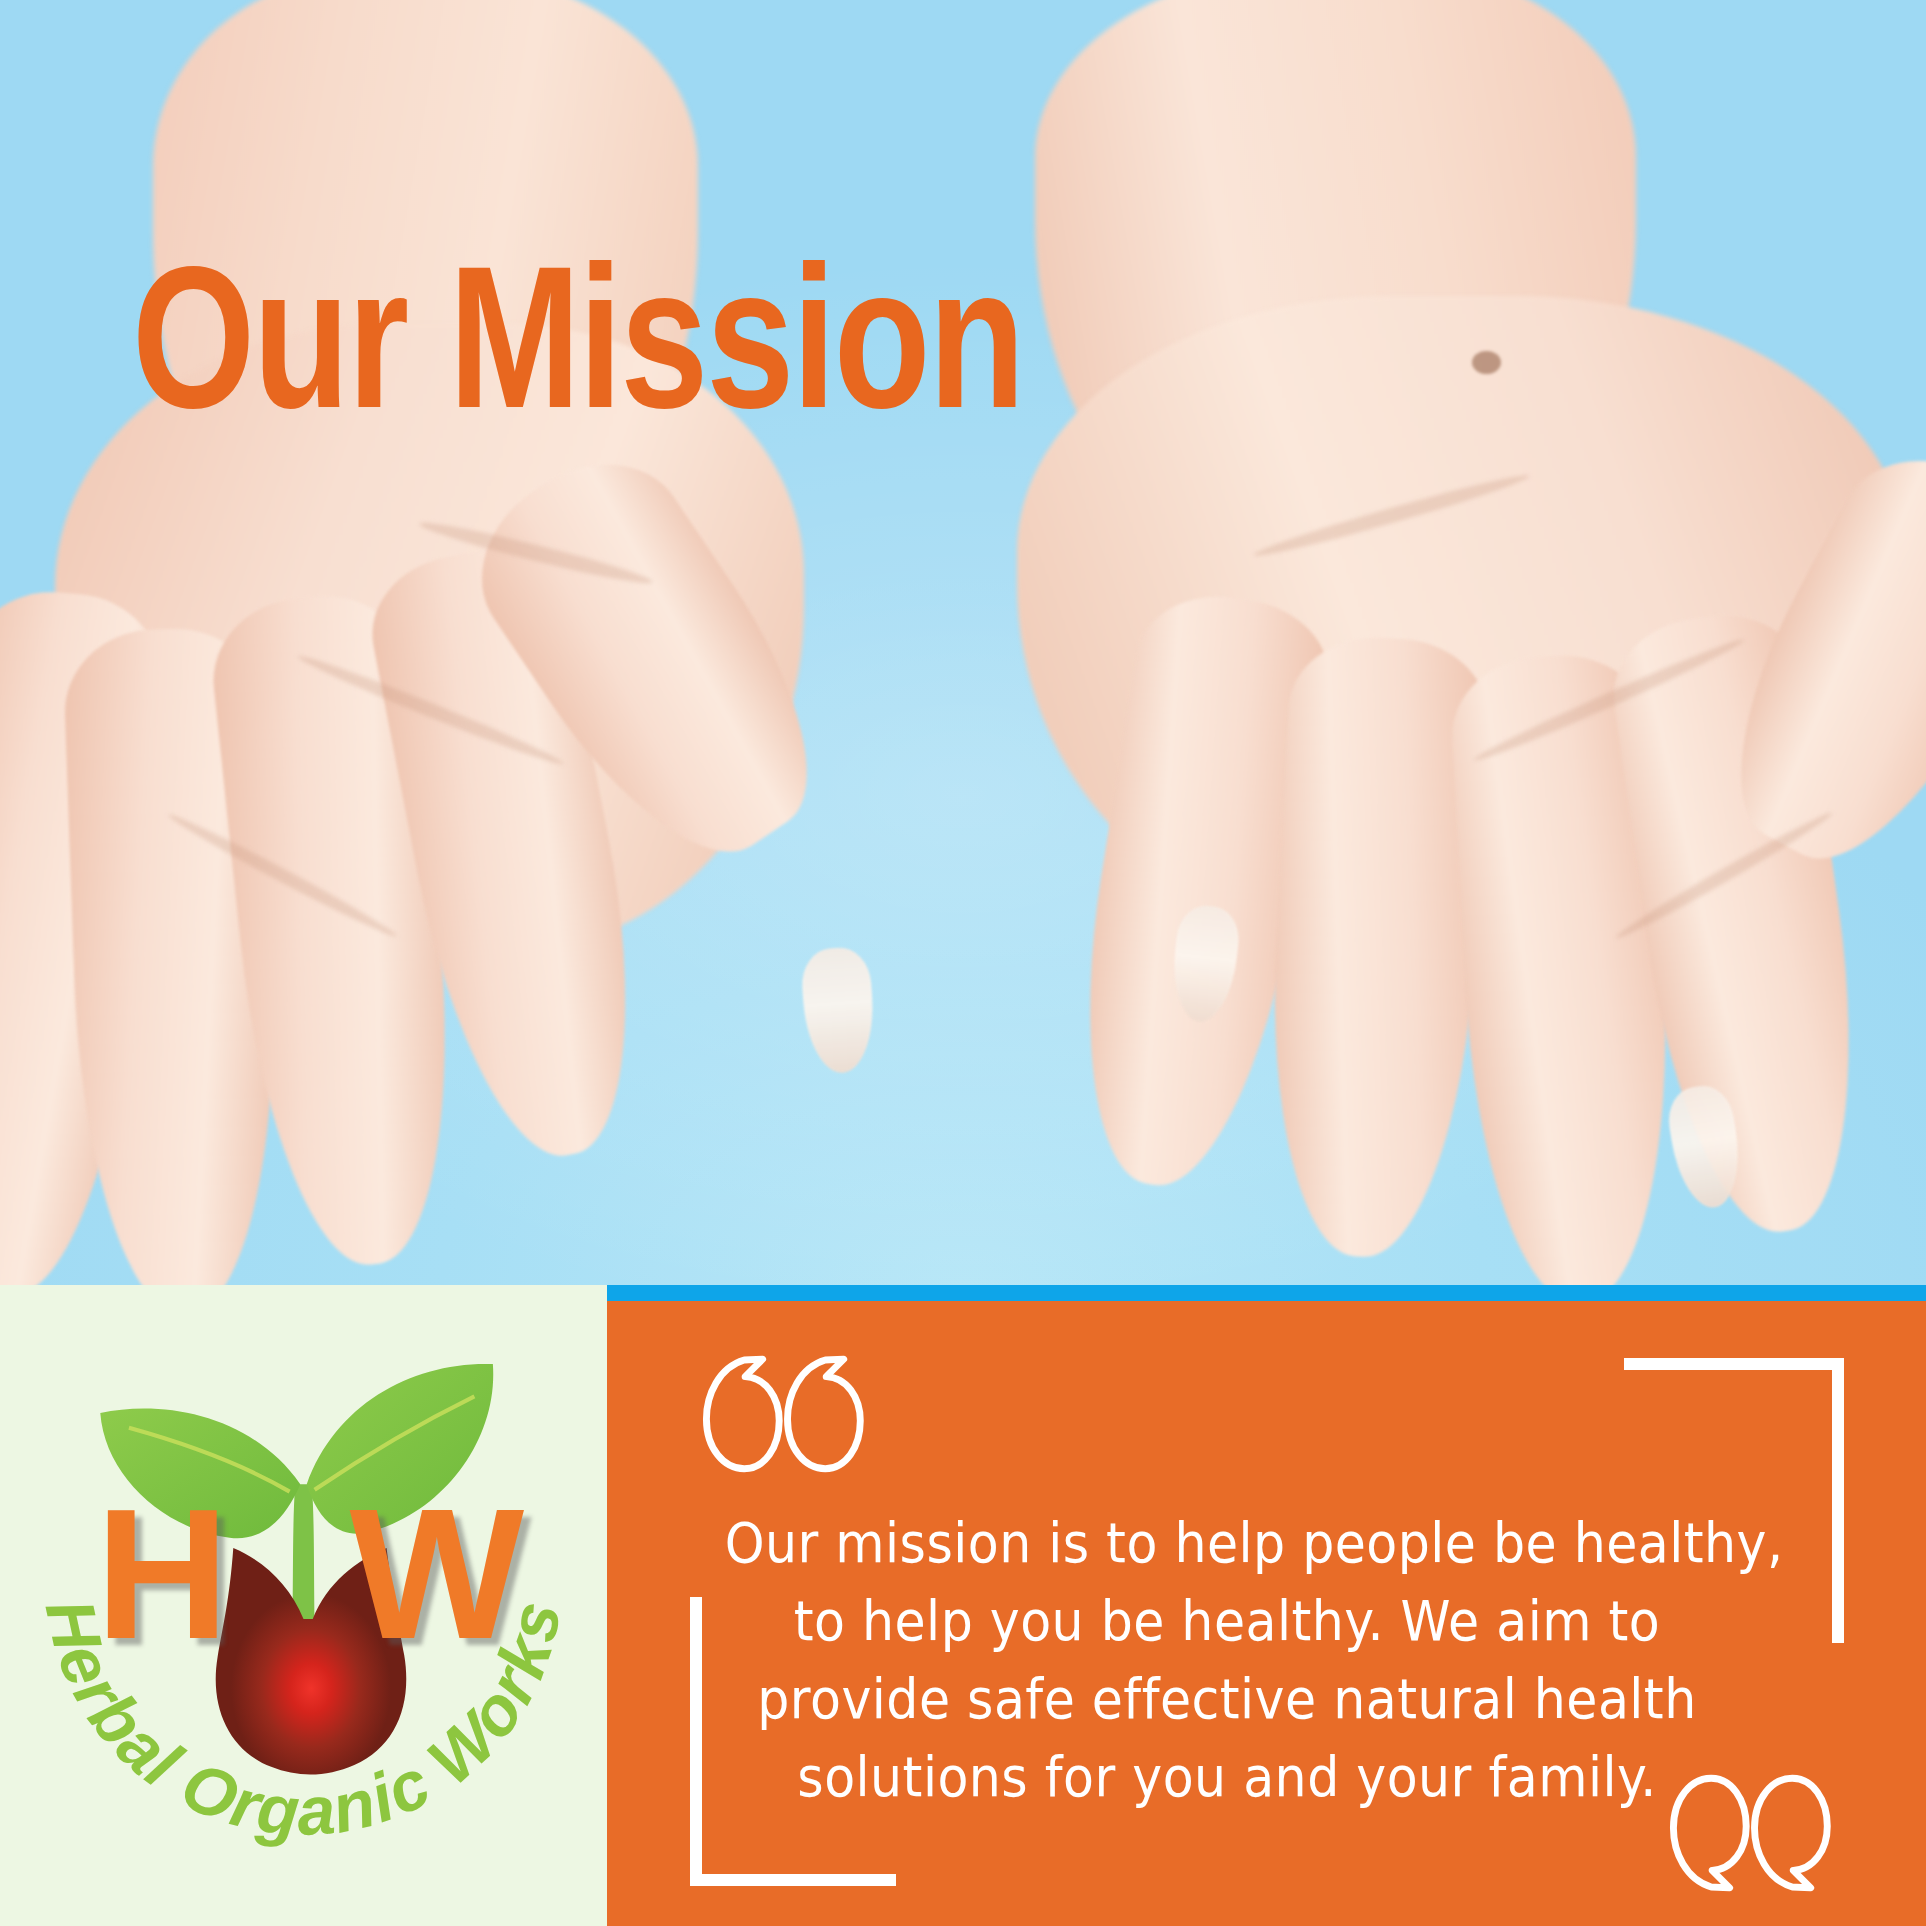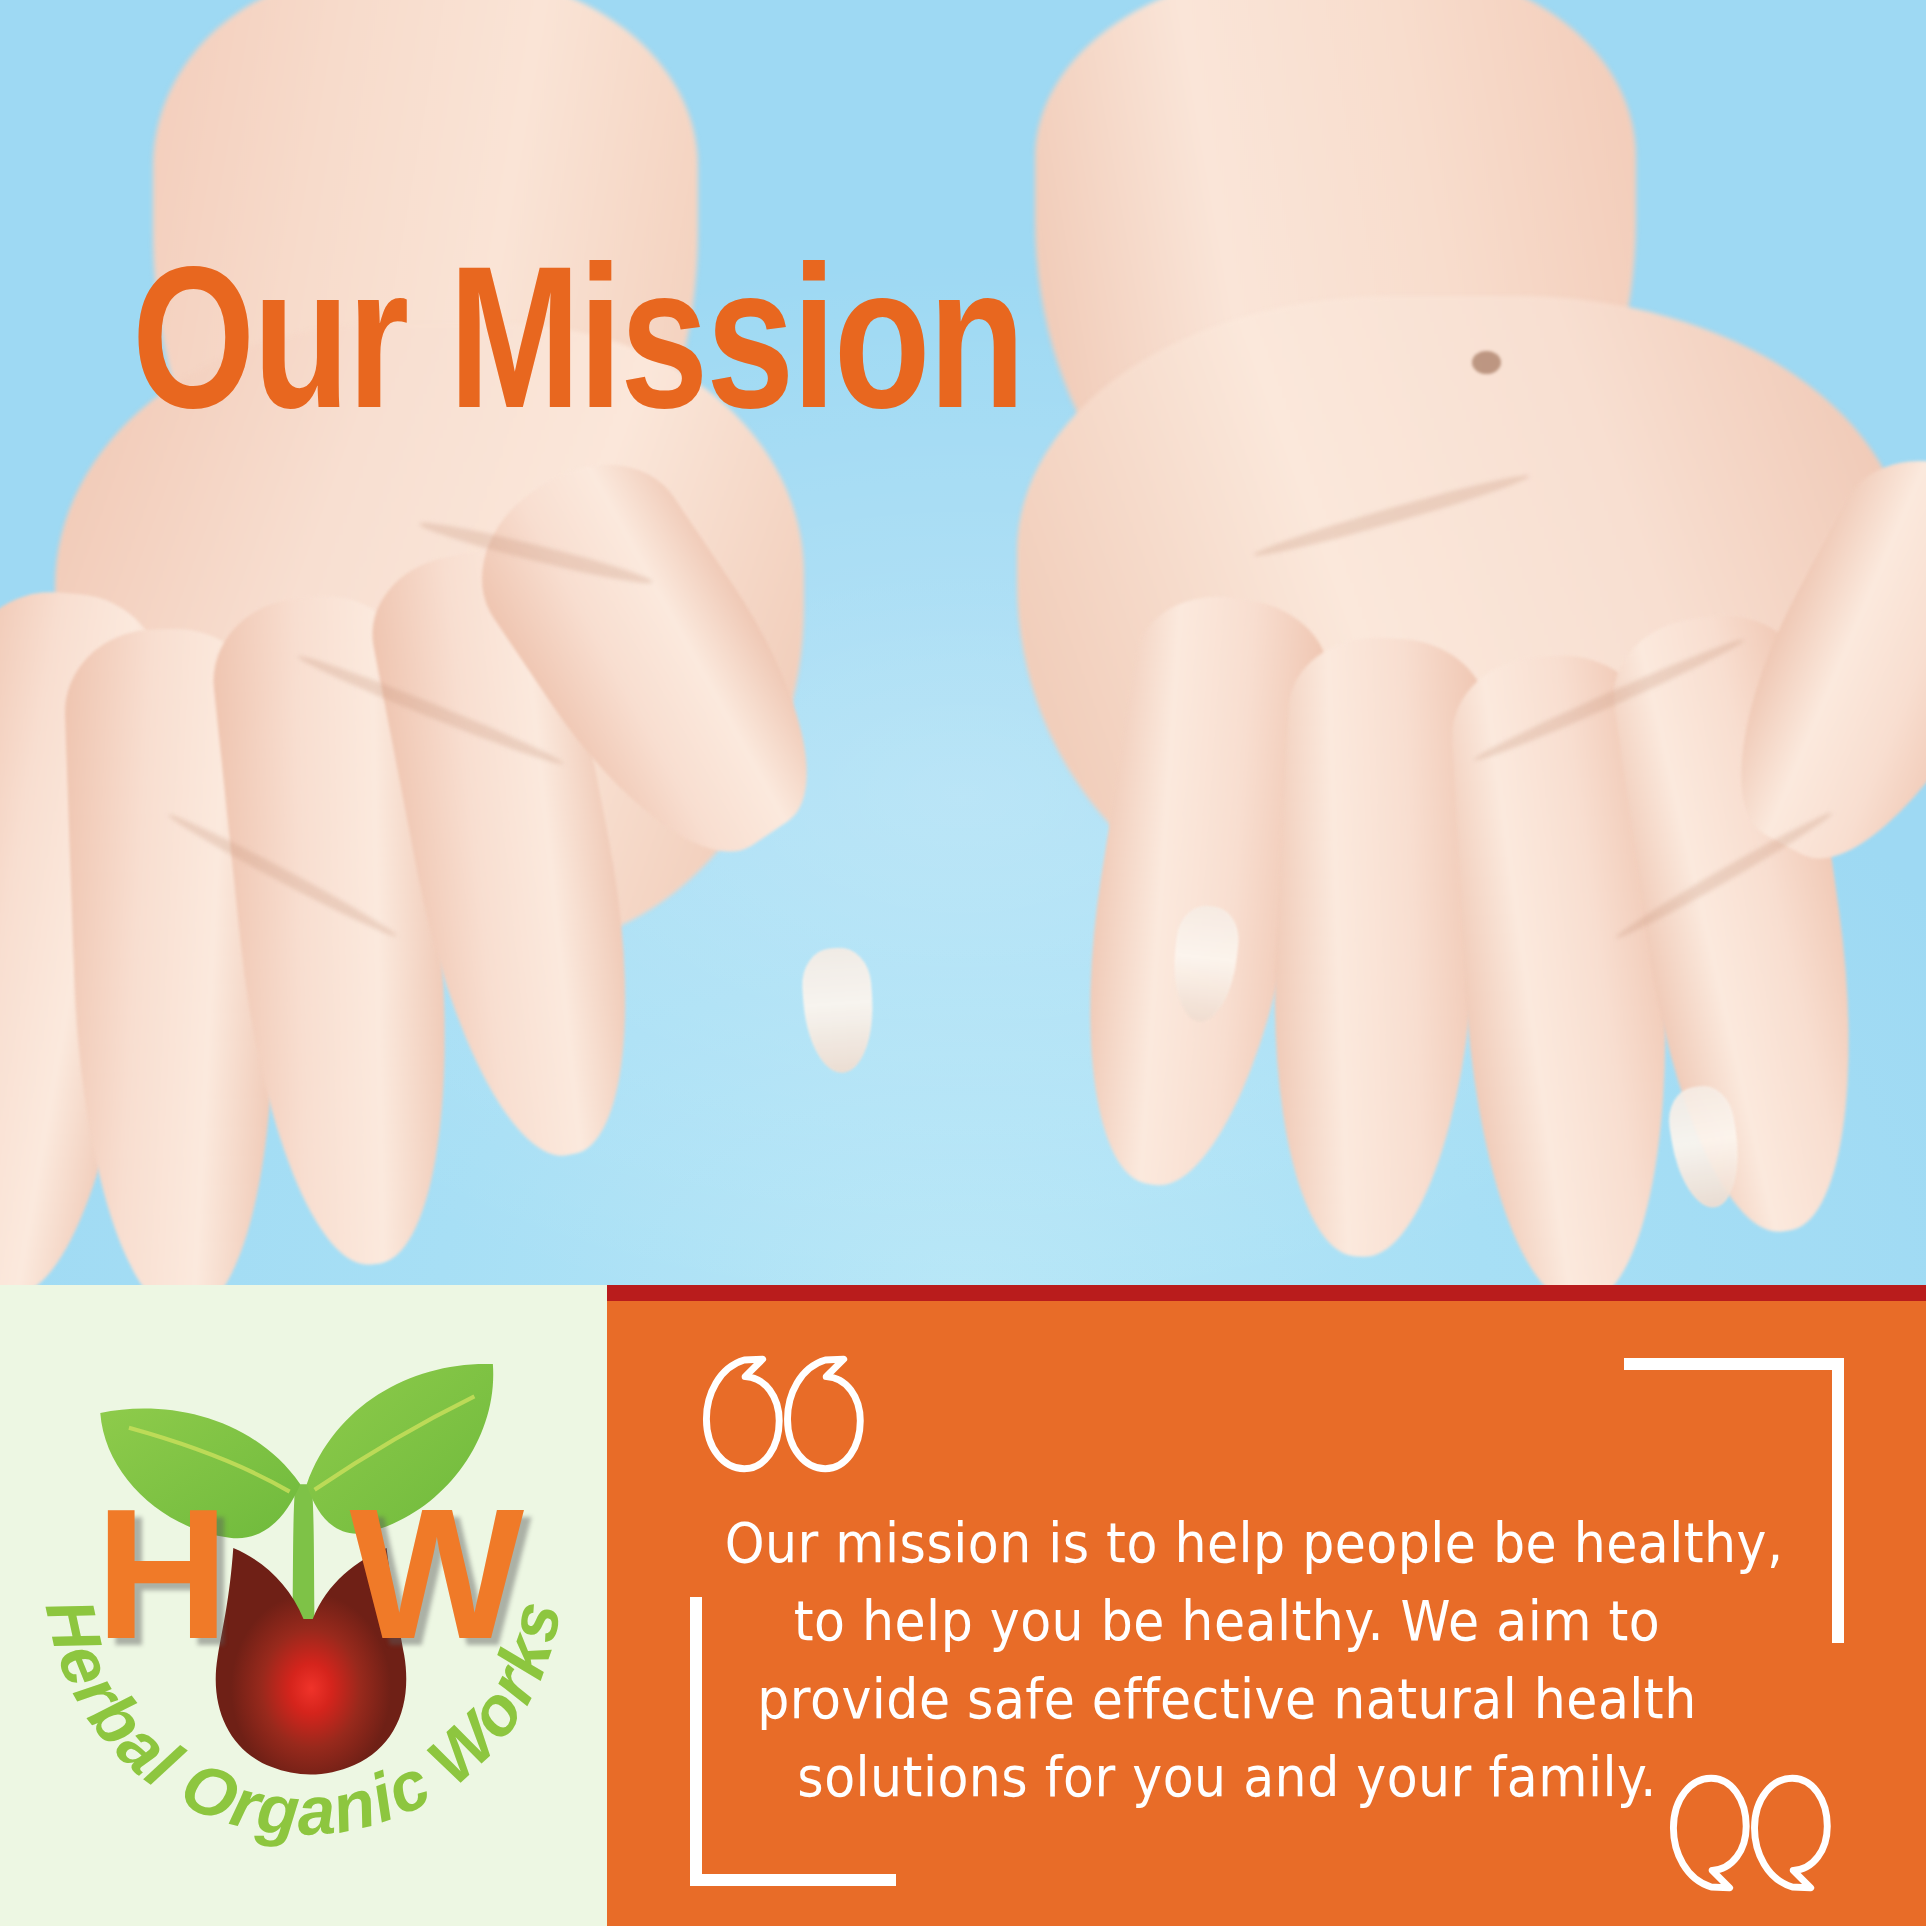--- a/index.html
+++ b/index.html
@@ -3,21 +3,21 @@
 <meta charset="utf-8">
 <style>
   html,body{margin:0;padding:0;background:#fff;}
   body{font-family:"Liberation Sans",sans-serif;}
 
   #poster{
     position:relative;
     width:1926px;
     height:1926px;
     overflow:hidden;
-    background:#b91c1c;
+    background:#0ea5e9;
   }
 
   
   #photo{
     position:absolute;
     left:0; top:0;
     width:1926px; height:1285px;
     overflow:hidden;
     background:
       radial-gradient(ellipse 60% 55% at 50% 100%, #b6e6f7 0%, #a7dff5 45%, #9ed9f3 100%),

